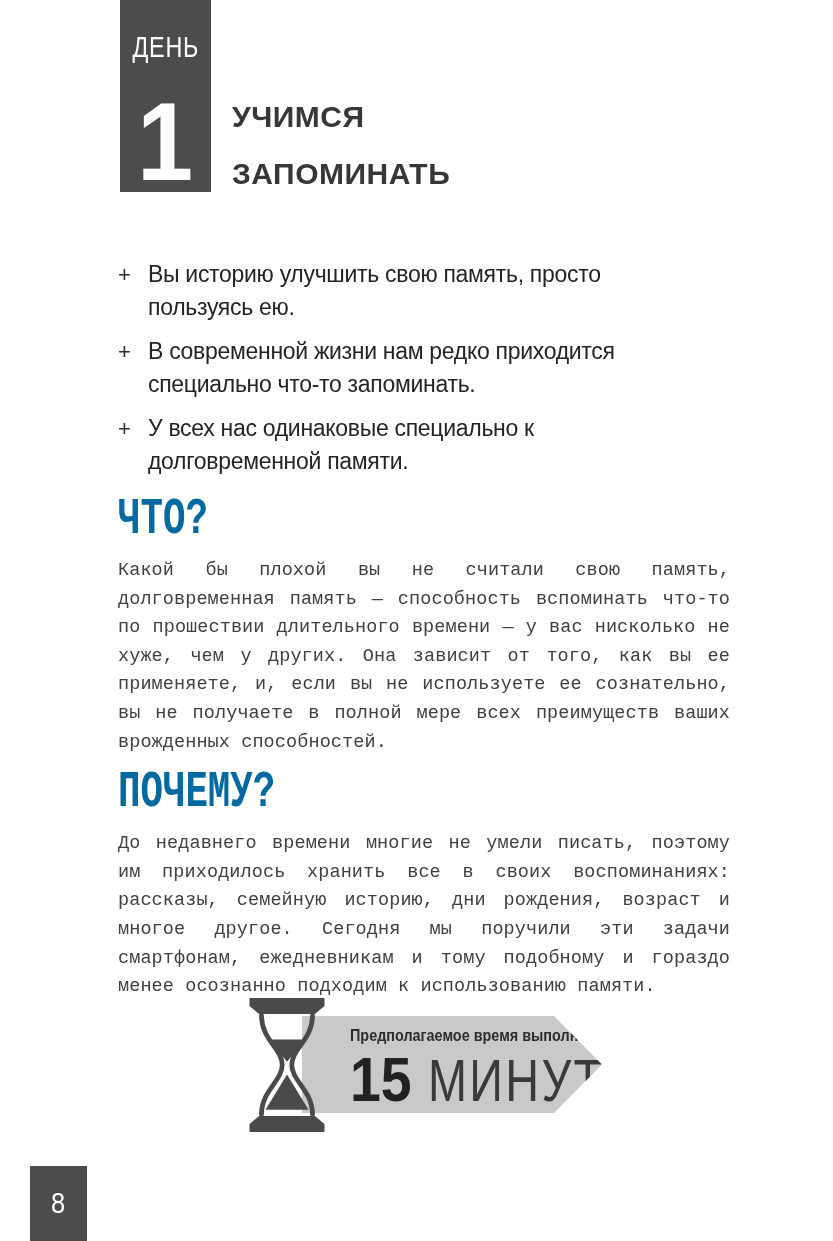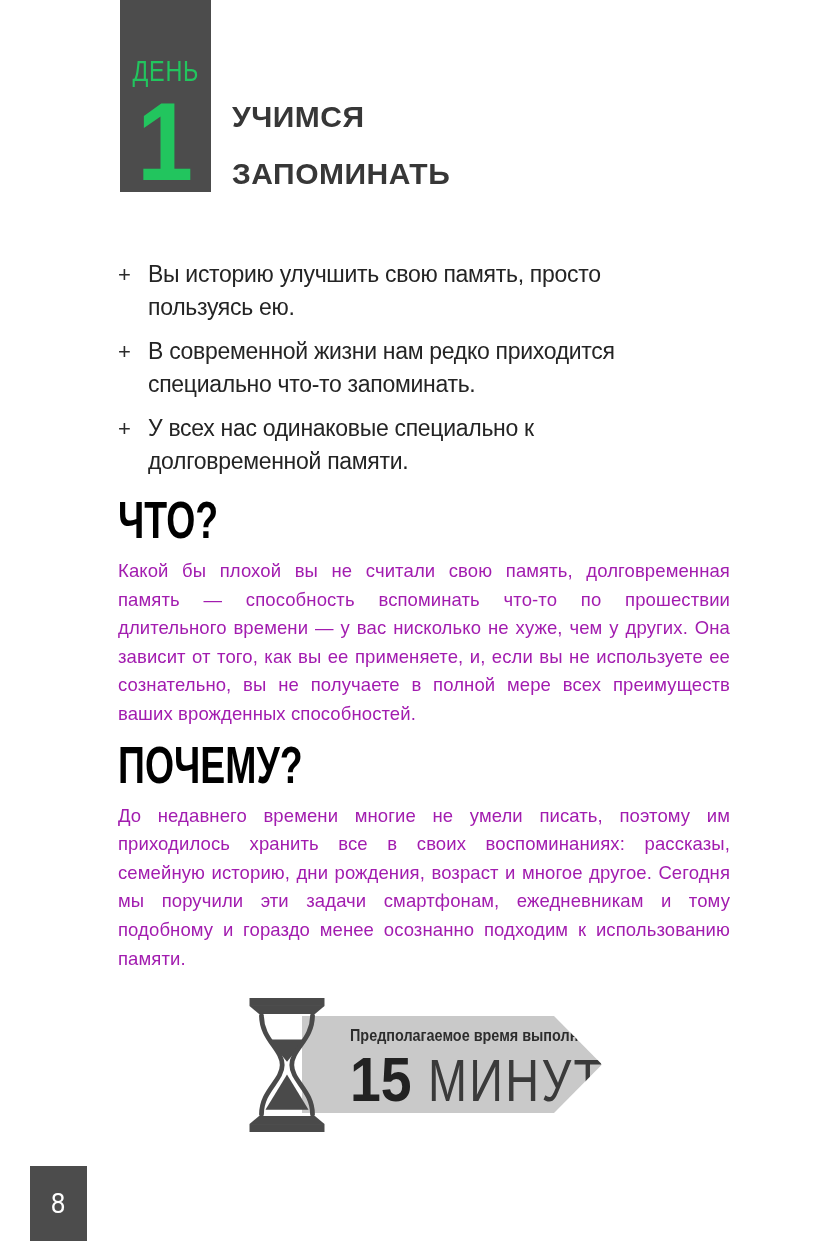--- a/index.html
+++ b/index.html
@@ -13,22 +13,22 @@
     font-family: "Liberation Sans", sans-serif;
     color: #3d3d3d;
   }
 
   
   .day-badge {
     position: absolute; left: 120px; top: 0;
     width: 91px; height: 192px;
     background: #4c4c4c;
     display: flex; flex-direction: column;
-    align-items: center; justify-content: flex-end;
-    color: #22c55e;
+    align-items: center; justify-content: space-between;
+    color: #ffffff;
   }
   .day-label {
     margin-top: 30px;
     font-size: 30px; font-weight: 400;
     letter-spacing: 1px;
     transform: scaleX(0.78);
   }
   .day-number {
     font-size: 112px; font-weight: 700;
     line-height: 100px;
@@ -61,34 +61,34 @@
     margin-bottom: 11px;
   }
   .plus-marker {
     position: absolute; left: 0; top: 0;
     font-size: 22px; color: #2b2b2b;
   }
 
   .section-heading {
     margin-top: 16px; margin-bottom: 11px;
     font-size: 52px; line-height: 52px;
-    font-weight: 700; color: #000000;
+    font-weight: 700; color: #0369a1; font-family: Liberation Mono, monospace;
   }
   .section-heading > span {
     display: inline-block;
     transform: scaleX(0.72);
     transform-origin: left center;
     letter-spacing: 0;
   }
   .section-body {
     width: 612px;
-    font-family: Liberation Sans, sans-serif;
+    font-family: Liberation Mono, monospace;
     font-size: 18.5px; line-height: 28.6px;
     text-align: justify;
-    color: #a21caf;
+    color: #404040;
     letter-spacing: 0.1px;
     margin-bottom: 10px;
   }
   .section-why .section-heading { margin-top: 8px; }
 
   
   .time-badge {
     position: absolute; left: 247px; top: 998px;
     width: 352px; height: 134px;
   }

